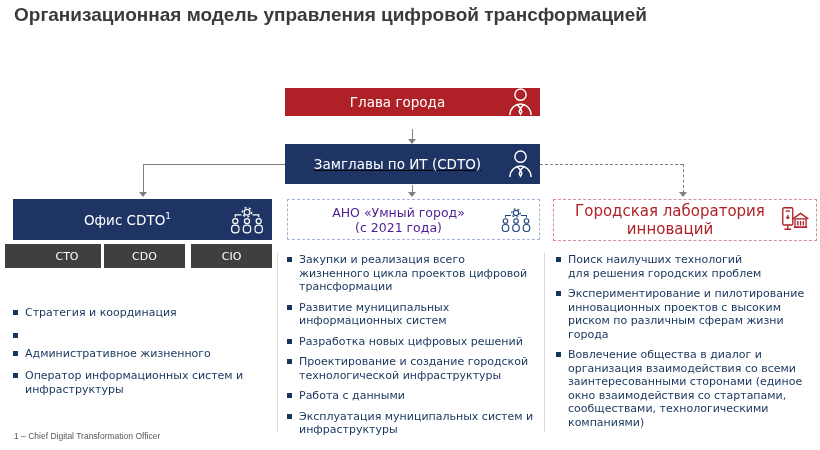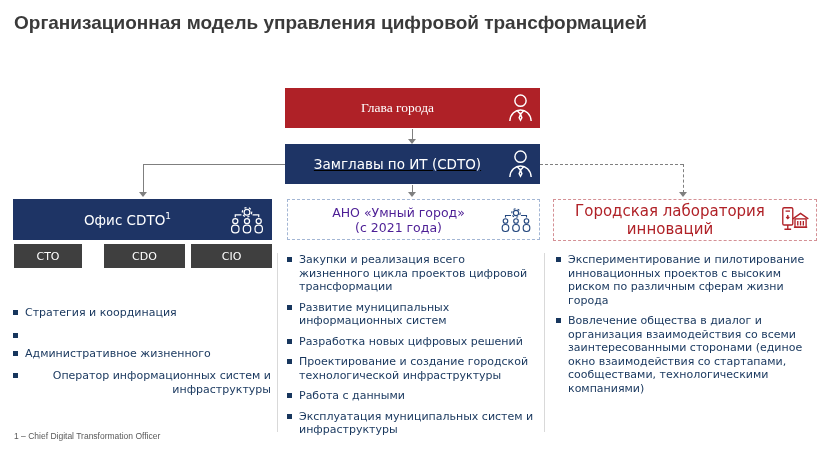--- a/index.html
+++ b/index.html
@@ -1,54 +1,54 @@
 <!DOCTYPE html>
 <html><head>
 <meta charset="utf-8">
 <style>
   html,body{margin:0;padding:0;background:#fff;}
   .canvas{position:relative;width:820px;height:450px;background:#ffffff;overflow:hidden;
           font-family:"DejaVu Sans","Liberation Sans",sans-serif;}
-  .title{position:absolute;left:14px;top:12px;width:780px;
+  .title{position:absolute;left:14px;top:4px;width:780px;
          font-family:"Liberation Sans",sans-serif;font-size:19px;font-weight:bold;color:#3a3a3a;}
   
   .box{position:absolute;display:flex;align-items:center;justify-content:center;box-sizing:border-box;}
-  .box-head{left:285px;top:88px;width:255px;height:40px;background:#af2127;font-family:Liberation Serif, serif;}
+  .box-head{left:285px;top:88px;width:255px;height:28px;background:#af2127;}
   .box-deputy{left:285px;top:144px;width:255px;height:40px;background:#1e3465;text-decoration:underline;}
   .box-office{left:13px;top:199px;width:259px;height:41px;background:#1e3465;}
   .box-ano{left:287px;top:199px;width:253px;height:41px;background:#fff;border:1.5px dashed #a3b6d4;}
   .box-lab{left:553px;top:199px;width:264px;height:42px;background:#fff;border:1.5px dashed #d49095;}
   .box .lbl{color:#fff;font-size:13.5px;text-align:center;line-height:1.2;padding-right:30px;}
   .box-ano .lbl{color:#4c1d95;font-size:12.5px;font-weight:normal;}
   .box-lab .lbl{color:#b02127;font-size:15px;}
   .box .icon{position:absolute;right:6px;top:50%;transform:translateY(-50%);display:flex;}
   sup{font-size:9px;}
   
   .role{position:absolute;top:244px;height:24px;background:#3f3f3f;color:#fff;
         display:flex;align-items:center;justify-content:center;font-size:11px;}
-  .role-cto{left:14px;width:68px;}
+  .role-cto{left:5px;width:68px;padding-left:28px;}
   .role-cdo{left:104px;width:81px;}
   .role-cio{left:191px;width:81px;}
   
   .hline,.vline{position:absolute;}
   .hline{border-top:1px solid #7f7f7f;height:0;}
   .vline{border-left:1px solid #7f7f7f;width:0;}
   .hline.dash{border-top-style:dashed;}
   .vline.dash{border-left-style:dashed;}
   .arrow-down{position:absolute;width:0;height:0;border-left:4px solid transparent;
               border-right:4px solid transparent;border-top:5px solid #7f7f7f;}
   
   .vsep{position:absolute;top:253px;height:179px;width:0;border-left:1px solid #d9d9d9;}
   
   .list{position:absolute;color:#17365d;font-size:11px;line-height:13.5px;}
   .list-left{left:13px;top:306px;width:258px;}
   .list-mid{left:287px;top:253px;width:249px;}
   .list-right{left:556px;top:253px;width:261px;}
   .li{display:flex;margin-bottom:7px;}
-  .list-left .li{margin-bottom:9px;text-align:right;}
+  .list-left .li{margin-bottom:9px;}
   .li .sq{flex:0 0 5px;width:5px;height:5px;background:#17365d;margin:4px 7px 0 0;}
   .li .li-text{white-space:pre-line;}
   .footnote{position:absolute;left:14px;top:431px;font-family:"Liberation Sans",sans-serif;
             font-size:8.5px;color:#595959;}
   svg{display:block;}
 </style>
 </head>
 <body>
 
 <div class="canvas">
@@ -196,20 +196,25 @@
         <rect x="13.5" y="12.5" width="10" height="7.5"></rect>
         <path d="M16 14.5 v4 M18.5 14.5 v4 M21 14.5 v4"></path>
         <path d="M12.5 20 h12"></path>
       </svg>
     </span>
   </div>
 
   <div class="list list-right">
     <div class="li">
         <span class="sq"></span>
+        <span class="li-text">Поиск наилучших технологий
+для решения городских проблем</span>
+      </div>
+    <div class="li">
+        <span class="sq"></span>
         <span class="li-text">Экспериментирование и пилотирование инновационных проектов с высоким риском по различным сферам жизни города</span>
       </div>
     <div class="li">
         <span class="sq"></span>
         <span class="li-text">Вовлечение общества в диалог и организация взаимодействия со всеми заинтересованными сторонами (единое окно взаимодействия со стартапами, сообществами, технологическими компаниями)</span>
       </div>
   </div>
 
   <div class="footnote">1 – Chief Digital Transformation Officer</div>
 

